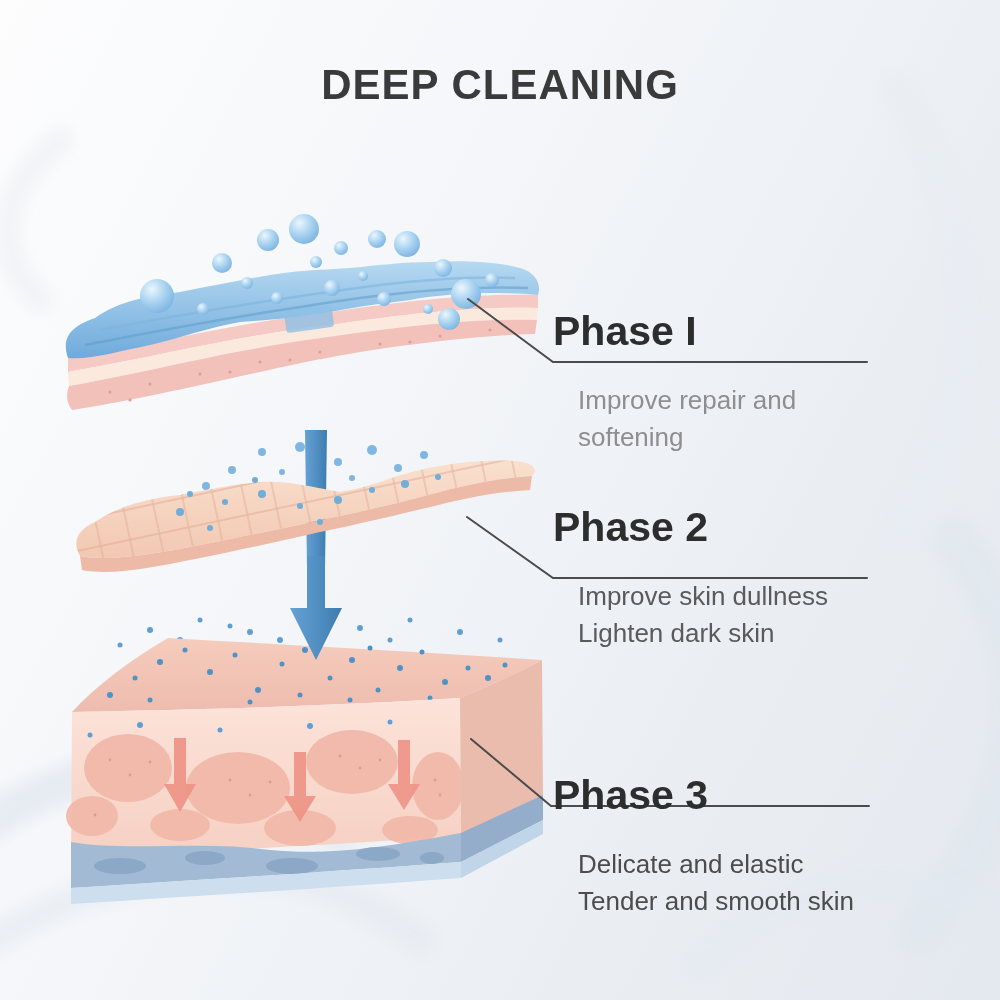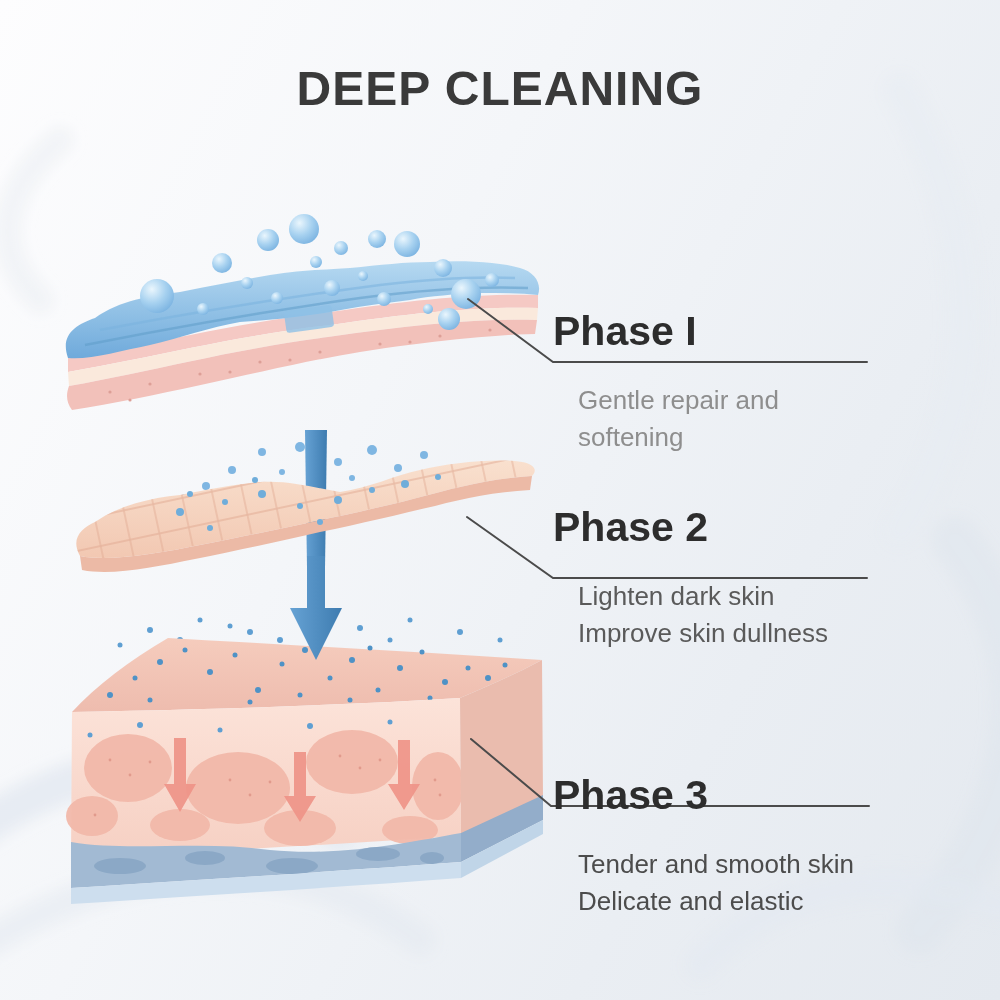--- a/index.html
+++ b/index.html
@@ -4,21 +4,21 @@
 <style>
   html,body{margin:0;padding:0;background:#ffffff;}
   .stage{
     position:relative;width:1000px;height:1000px;overflow:hidden;
     background:linear-gradient(118deg,#fdfdfe 0%,#f4f6f9 38%,#eaeef3 72%,#e4e9ef 100%);
     font-family:"Liberation Sans",sans-serif;
   }
   .art{position:absolute;left:0;top:0;width:1000px;height:1000px;}
   .page-title{
     position:absolute;top:22px;left:0;width:1000px;text-align:center;
-    font-size:48px;font-weight:800;letter-spacing:1px;color:#3a3a3a;line-height:70px;
+    font-size:42px;font-weight:800;letter-spacing:1px;color:#3a3a3a;line-height:70px;
   }
   .phase{position:absolute;left:553px;width:316px;}
   .phase-label{
     text-align:left;font-size:41px;font-weight:700;color:#2d2d2d;line-height:50px;
   }
   .phase-desc{margin-left:25px;font-size:26px;line-height:37px;}
   .p1{top:306px;}
   .p2{top:502px;}
   .p3{top:750px;margin-top:20px;}
   .desc-block{margin-top:26px;}
@@ -265,33 +265,33 @@
       <path d="M467,517 L553,578 H867"></path>
       <path d="M471,739 L551,806 H869"></path>
     </g>
   </svg>
 
   <h1 class="page-title">DEEP CLEANING</h1>
 
   <div class="phase p1">
     <div class="phase-label">Phase I</div>
     <div class="desc-block">
-      <div class="phase-desc">Gentle repair and softening</div>
+      <div class="phase-desc">Improve repair and softening</div>
     </div>
   </div>
 
   <div class="phase p2">
     <div class="phase-label">Phase 2</div>
     <div class="desc-block">
+      <div class="phase-desc">Improve skin dullness</div>
       <div class="phase-desc">Lighten dark skin</div>
-      <div class="phase-desc">Improve skin dullness</div>
     </div>
   </div>
 
   <div class="phase p3">
     <div class="phase-label">Phase 3</div>
     <div class="desc-block">
+      <div class="phase-desc">Delicate and elastic</div>
       <div class="phase-desc">Tender and smooth skin</div>
-      <div class="phase-desc">Delicate and elastic</div>
     </div>
   </div>
 
 </div>
 
 </body></html>

